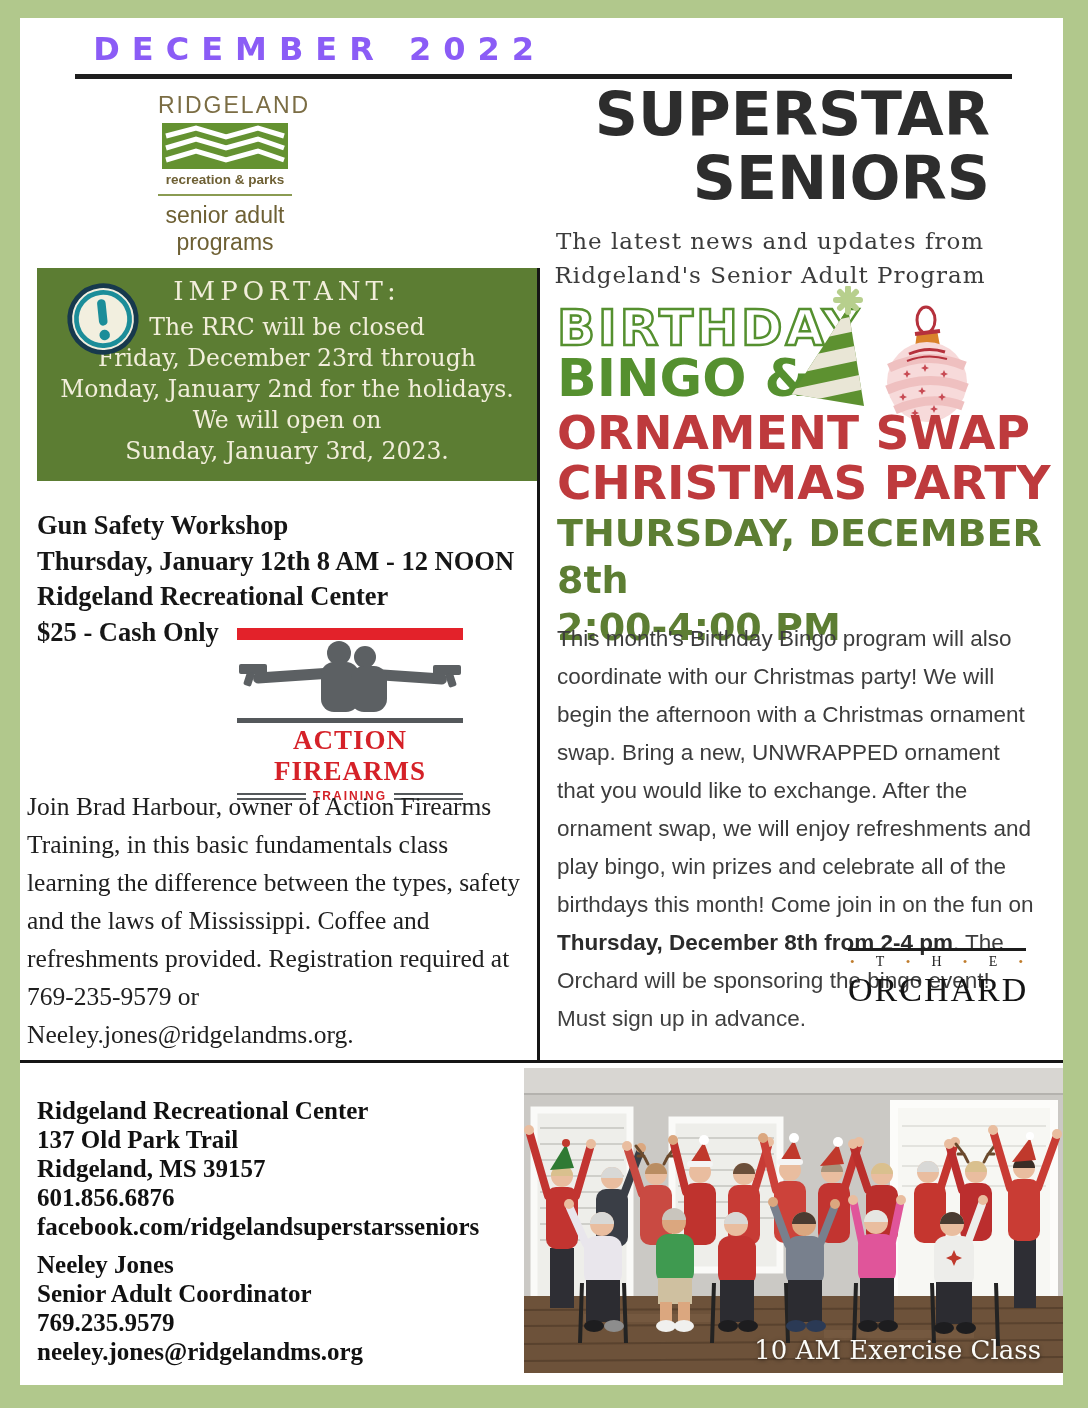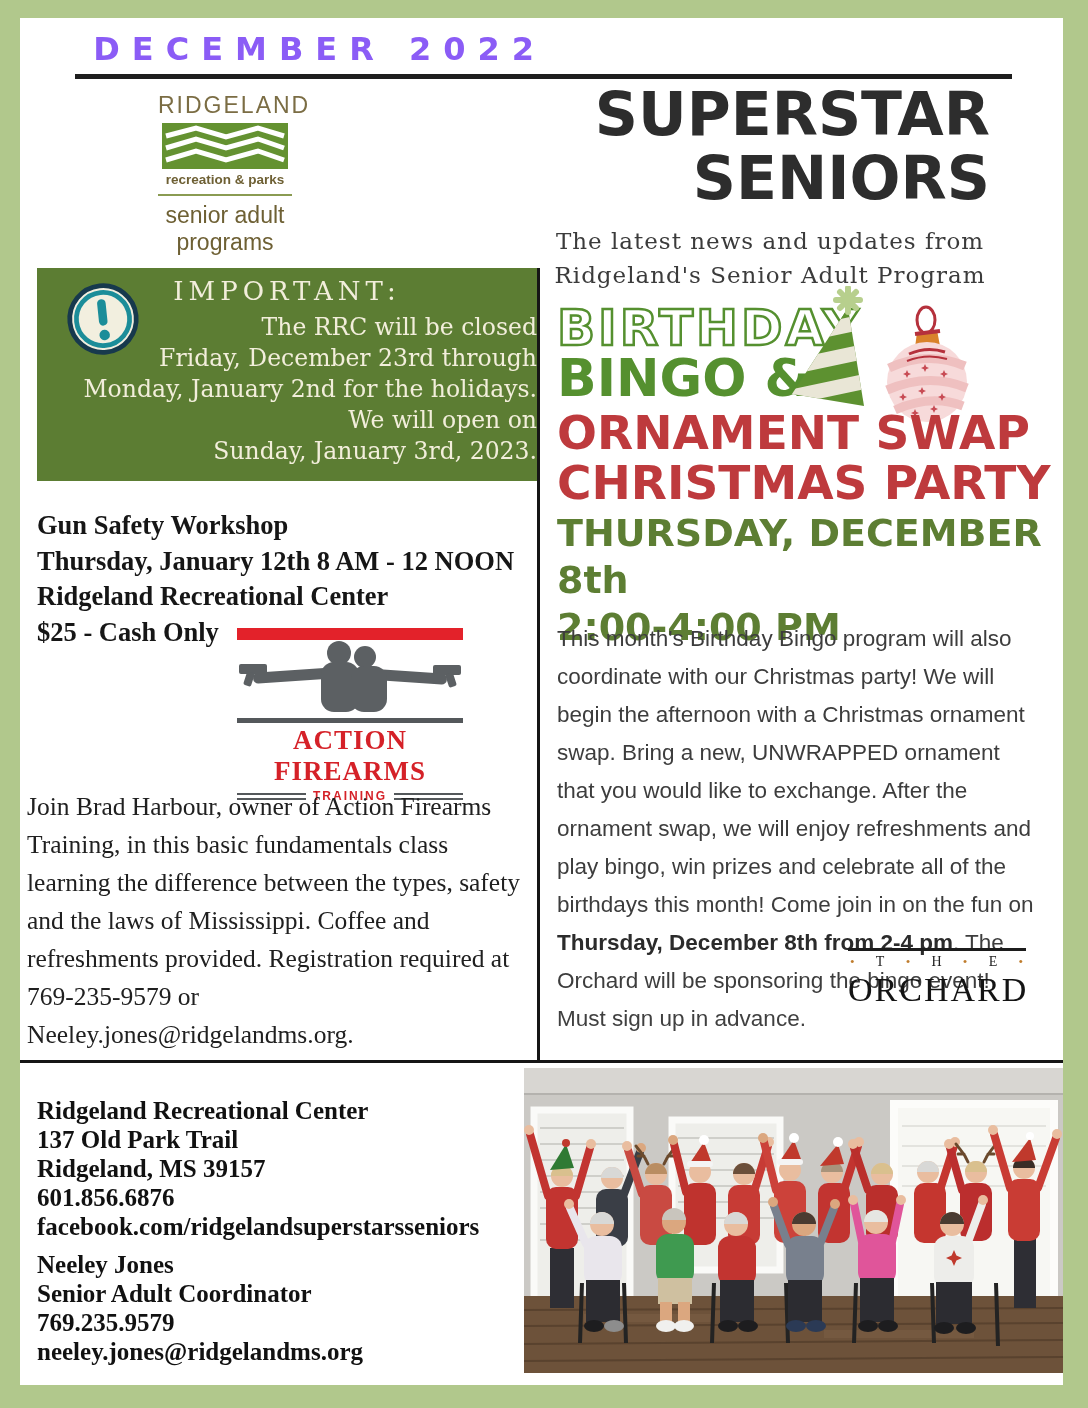--- a/index.html
+++ b/index.html
@@ -22,21 +22,21 @@
   .mast-sub{width:440px;margin-left:auto;margin-top:14px;text-align:center;font:400 23px "DejaVu Serif",serif;color:#3b3b3b;line-height:34px;letter-spacing:1px}
 
   
   .vdiv{left:517px;top:250px;width:3px;height:792px;background:#161616}
   .hdiv{left:0;top:1042px;width:1043px;height:3px;background:#161616}
 
   
   .imp{left:17px;top:250px;width:500px;height:213px;background:#5c7d33;color:#f2eedb;font-family:"DejaVu Serif",serif}
   .imp-icon{position:absolute;left:28px;top:13px}
   .imp-h{padding-top:8px;text-align:center;font-size:26px;letter-spacing:5px}
-  .imp-lines{margin-top:6px;text-align:right;font-size:23.5px;line-height:31px}
+  .imp-lines{margin-top:6px;text-align:center;font-size:23.5px;line-height:31px}
 
   
   .gun{left:17px;top:490px;width:507px;font:700 26.5px "Liberation Serif",serif;line-height:35.5px;color:#161616}
   .af{left:217px;top:610px;width:226px;text-align:center}
   .af-bar{height:12px;background:#e3222a}
   .af-line{height:5px;background:#54585b}
   .af-name{font:700 27px "Liberation Serif",serif;color:#d52128;margin-top:2px;letter-spacing:1px}
   .af-trow{display:flex;align-items:center;gap:7px;margin-top:2px}
   .tline{flex:1;height:7px;border-top:2px solid #54585b;border-bottom:2px solid #54585b}
   .af-training{font:700 12px "Liberation Sans",sans-serif;color:#d52128;letter-spacing:2px}
@@ -471,15 +471,16 @@
           <circle cx="428" cy="156" r="12" fill="#e9bd9f"></circle>
             <path d="M416,156 a12,12 0 0 1 24,0" fill="#4a3b31"></path>
           <rect x="410" y="168" width="40" height="52" rx="12" fill="#ededea"></rect>
           <path transform="translate(430,190) scale(2)" d="M0,-4 L1.2,-1.2 L4,0 L1.2,1.2 L0,4 L-1.2,1.2 L-4,0 L-1.2,-1.2 Z" fill="#c0392c"></path>
           <rect x="412" y="214" width="36" height="42" fill="#2c2c31"></rect>
             <ellipse cx="420" cy="260" rx="10" ry="6" fill="#1d1d1f"></ellipse>
             <ellipse cx="442" cy="260" rx="10" ry="6" fill="#1d1d1f"></ellipse>
         </g>
       </g>
     </svg>
+    <div class="caption">10 AM Exercise Class</div>
   </div>
 
 </div>
 
 </body></html>

